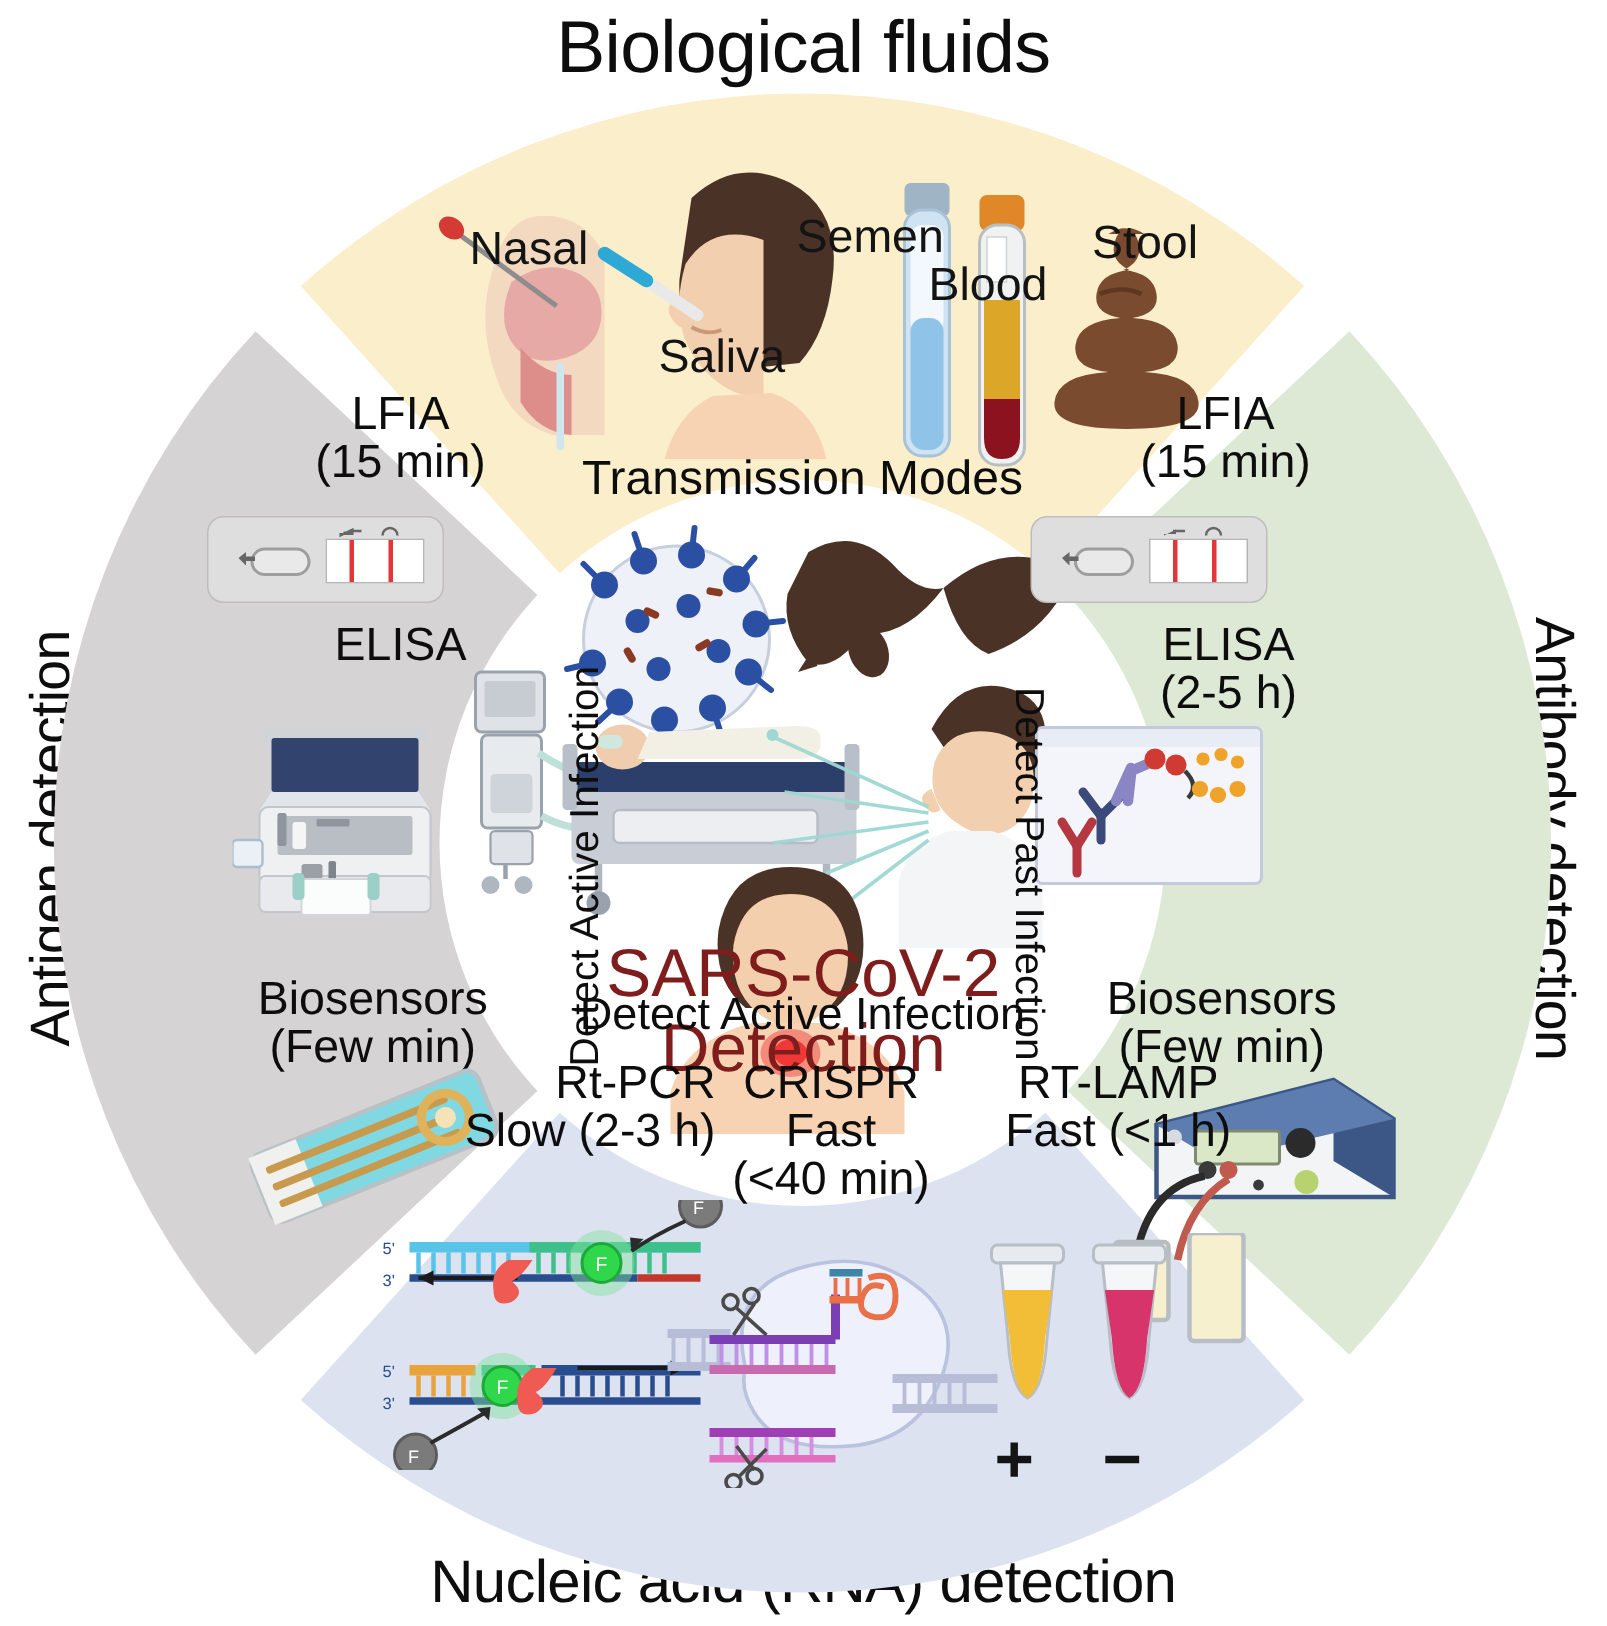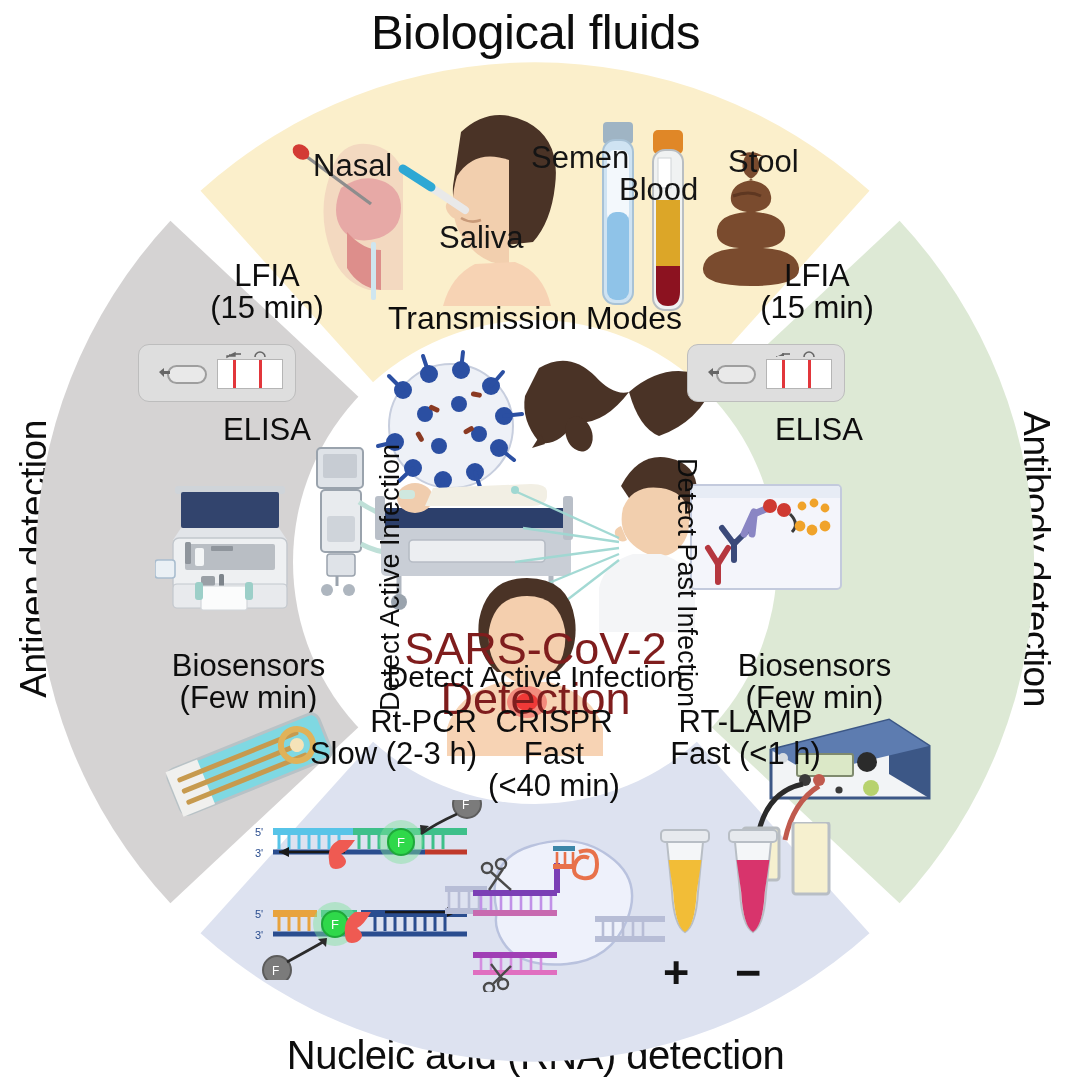--- a/index.html
+++ b/index.html
@@ -359,20 +359,21 @@
       <svg style="position:absolute;left:0;top:0;width:158px;height:58px;" viewBox="0 0 158 58">
         <path d="M20 27 l5 -4 l0 3 l6 0 l0 3 l-6 0 l0 3 z" fill="#666"></path>
         <path d="M94 9 h8" stroke="#666" stroke-width="1.6"></path>
         <path d="M88 12 l8 -4 l0 3 l-8 0 z" fill="#666"></path>
         <path d="M116 12 a5 5 0 0 1 10 0" stroke="#666" stroke-width="1.6" fill="none"></path>
       </svg>
     </div>
 
     <div class="w-text t-elisa-r">
       <span class="ln">ELISA</span>
+      <span class="ln">(2-5 h)</span>
     </div>
 
     <div class="art plate" style="left:655px;top:422px;">
       <svg style="width:148px;height:102px;" viewBox="0 0 148 102">
         <rect x="0" y="0" width="148" height="12" fill="#e7ecf5"></rect>
 
         <g stroke="#b5373f" stroke-width="6" stroke-linecap="round" fill="none">
           <line x1="26" y1="96" x2="26" y2="76"></line>
           <line x1="26" y1="78" x2="16" y2="62"></line>
           <line x1="26" y1="78" x2="36" y2="62"></line>

